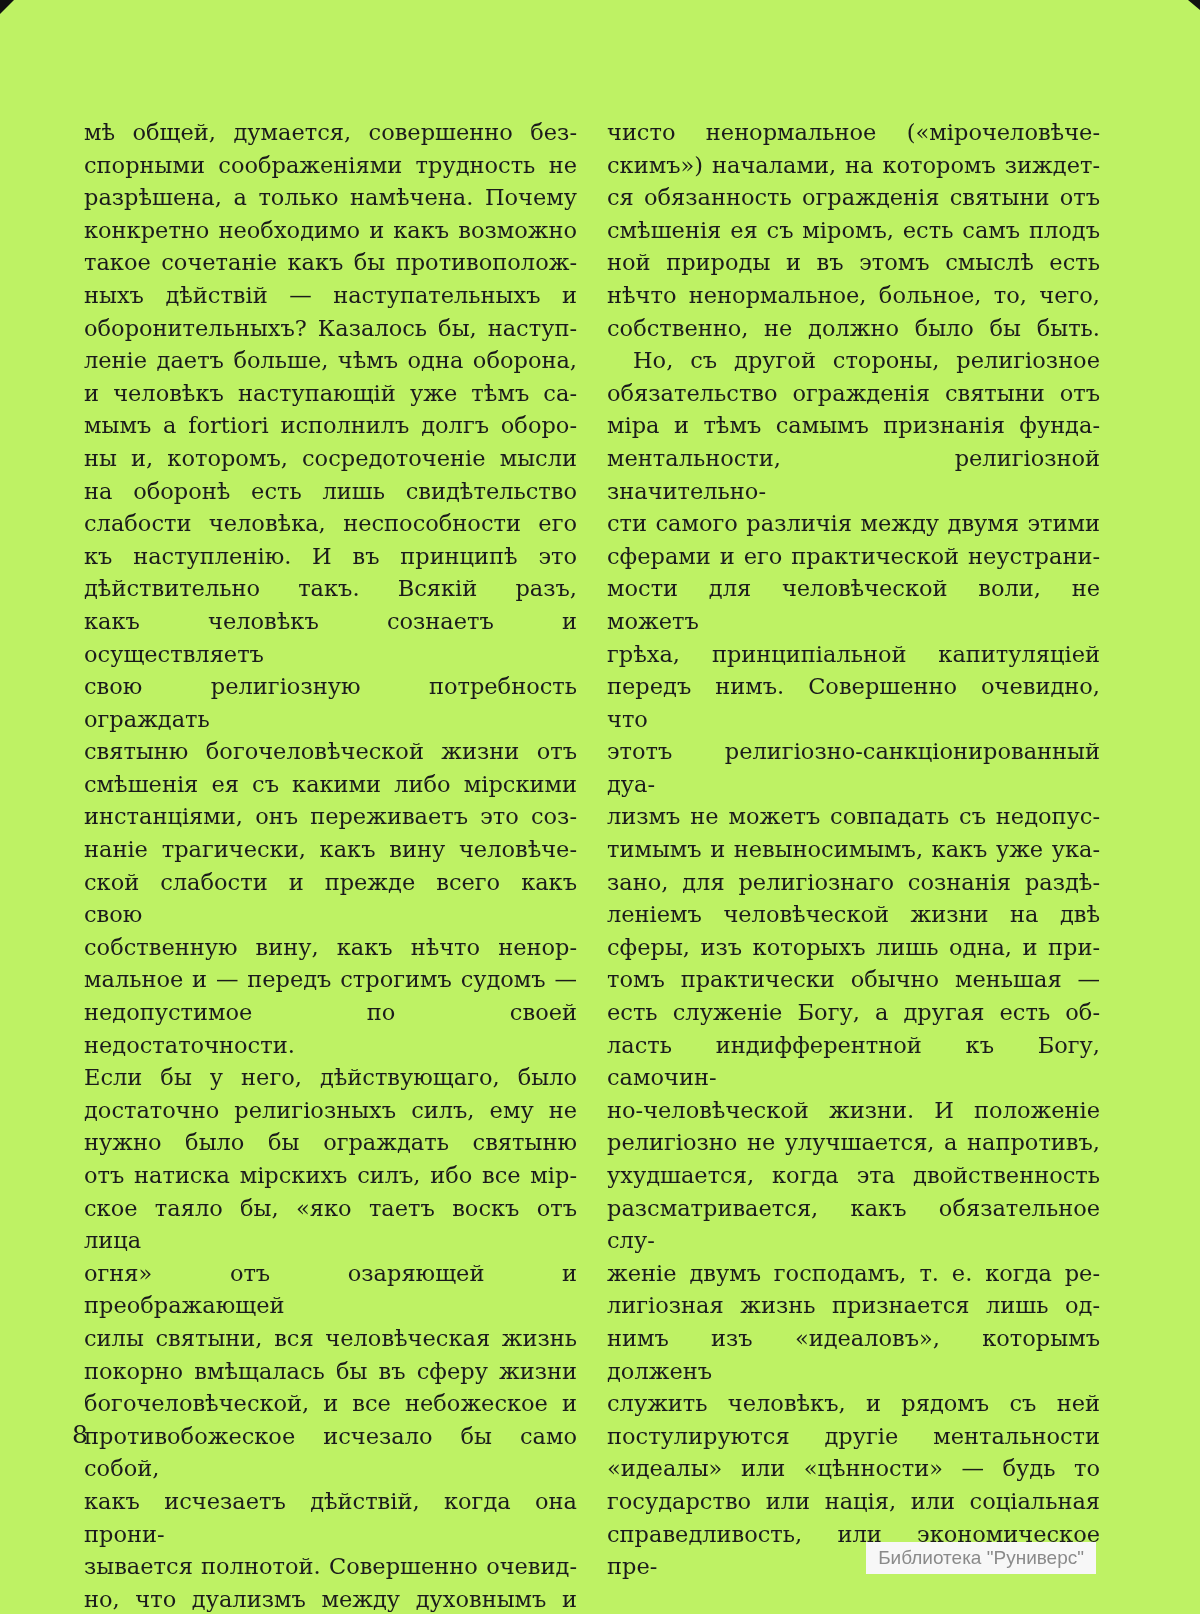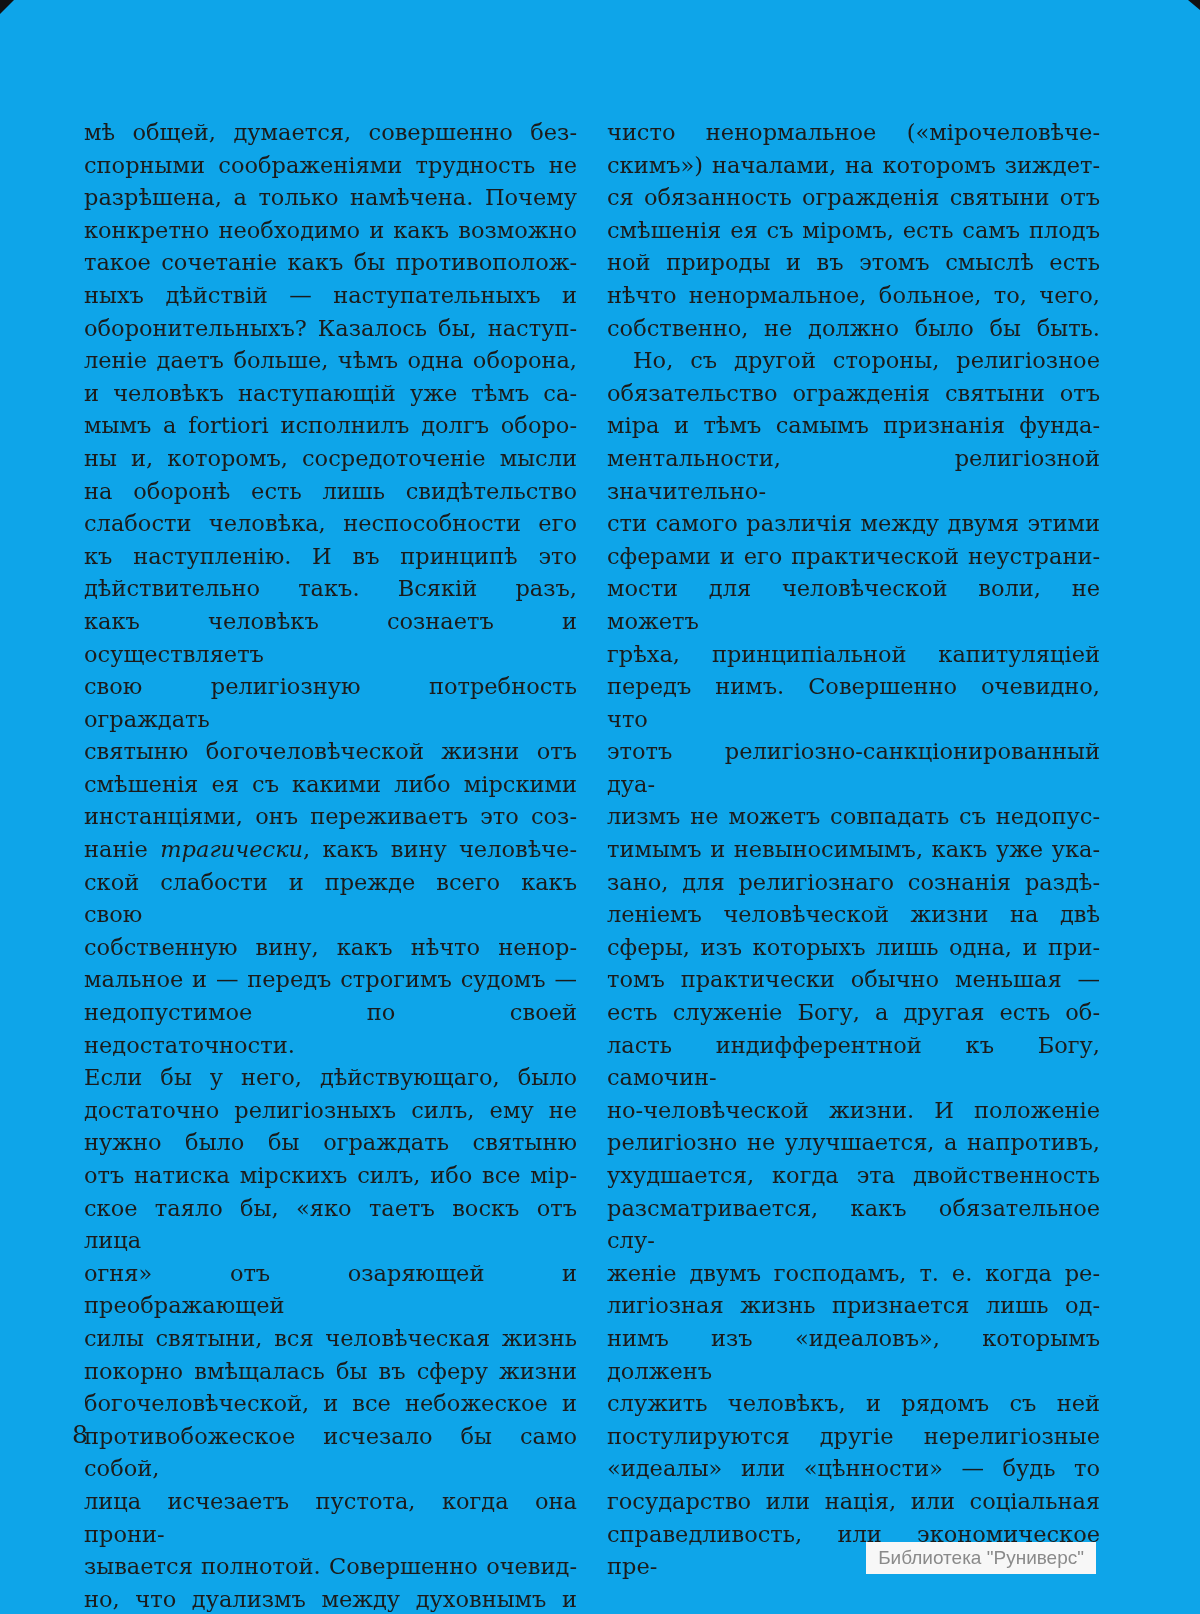--- a/index.html
+++ b/index.html
@@ -5,21 +5,21 @@
   html, body {
     margin: 0;
     padding: 0;
     background: #e9e9e9;
   }
   .page {
     position: relative;
     width: 1200px;
     height: 1614px;
     margin: 0 auto;
-    background: #0ea5e9;
+    background: #bef264;
     overflow: hidden;
     font-family: "DejaVu Serif", serif;
     color: #1b1b1b;
   }
   .scan-speck {
     position: absolute;
     background: #111;
   }
   .speck-tl {
     left: 0; top: 0;
@@ -46,21 +46,20 @@
     font-size: 22.5px;
     line-height: 32.6px;
     text-align: justify;
     text-align-last: justify;
     word-spacing: 1px;
   }
   .line.indent {
     text-indent: 26px;
   }
   .italic {
-    font-style: italic;
   }
   .page-number {
     position: absolute;
     left: 72px;
     top: 1420px;
     font-size: 25px;
     font-family: "DejaVu Serif", serif;
     color: #1b1b1b;
   }
   .watermark {
@@ -111,21 +110,21 @@
         <div class="line">Если бы у него, дѣйствующаго, было</div>
         <div class="line">достаточно религіозныхъ силъ, ему не</div>
         <div class="line">нужно было бы ограждать святыню</div>
         <div class="line">отъ натиска мірскихъ силъ, ибо все мір-</div>
         <div class="line">ское таяло бы, «яко таетъ воскъ отъ лица</div>
         <div class="line">огня» отъ озаряющей и преображающей</div>
         <div class="line">силы святыни, вся человѣческая жизнь</div>
         <div class="line">покорно вмѣщалась бы въ сферу жизни</div>
         <div class="line">богочеловѣческой, и все небожеское и</div>
         <div class="line">противобожеское исчезало бы само собой,</div>
-        <div class="line">лица исчезаетъ пустота, когда она прони-</div>
+        <div class="line">какъ исчезаетъ дѣйствій, когда она прони-</div>
         <div class="line">зывается полнотой. Совершенно очевид-</div>
         <div class="line">но, что дуализмъ между духовнымъ и</div>
       </div>
     <div class="col" id="col-right">
         <div class="line">чисто ненормальное («мірочеловѣче-</div>
         <div class="line">скимъ») началами, на которомъ зиждет-</div>
         <div class="line">ся обязанность огражденія святыни отъ</div>
         <div class="line">смѣшенія ея съ міромъ, есть самъ плодъ</div>
         <div class="line">ной природы и въ этомъ смыслѣ есть</div>
         <div class="line">нѣчто ненормальное, больное, то, чего,</div>
@@ -149,21 +148,21 @@
         <div class="line">есть служеніе Богу, а другая есть об-</div>
         <div class="line">ласть индифферентной къ Богу, самочин-</div>
         <div class="line">но-человѣческой жизни. И положеніе</div>
         <div class="line">религіозно не улучшается, а напротивъ,</div>
         <div class="line">ухудшается, когда эта двойственность</div>
         <div class="line">разсматривается, какъ обязательное слу-</div>
         <div class="line">женіе двумъ господамъ, т. е. когда ре-</div>
         <div class="line">лигіозная жизнь признается лишь од-</div>
         <div class="line">нимъ изъ «идеаловъ», которымъ долженъ</div>
         <div class="line">служить человѣкъ, и рядомъ съ ней</div>
-        <div class="line">постулируются другіе нерелигіозные</div>
+        <div class="line">постулируются другіе ментальности</div>
         <div class="line">«идеалы» или «цѣнности» — будь то</div>
         <div class="line">государство или нація, или соціальная</div>
         <div class="line">справедливость, или экономическое пре-</div>
       </div>
   </div>
 
   <div class="page-number">8</div>
 
   <div class="watermark">Библиотека "Руниверс"</div>
 </div>

